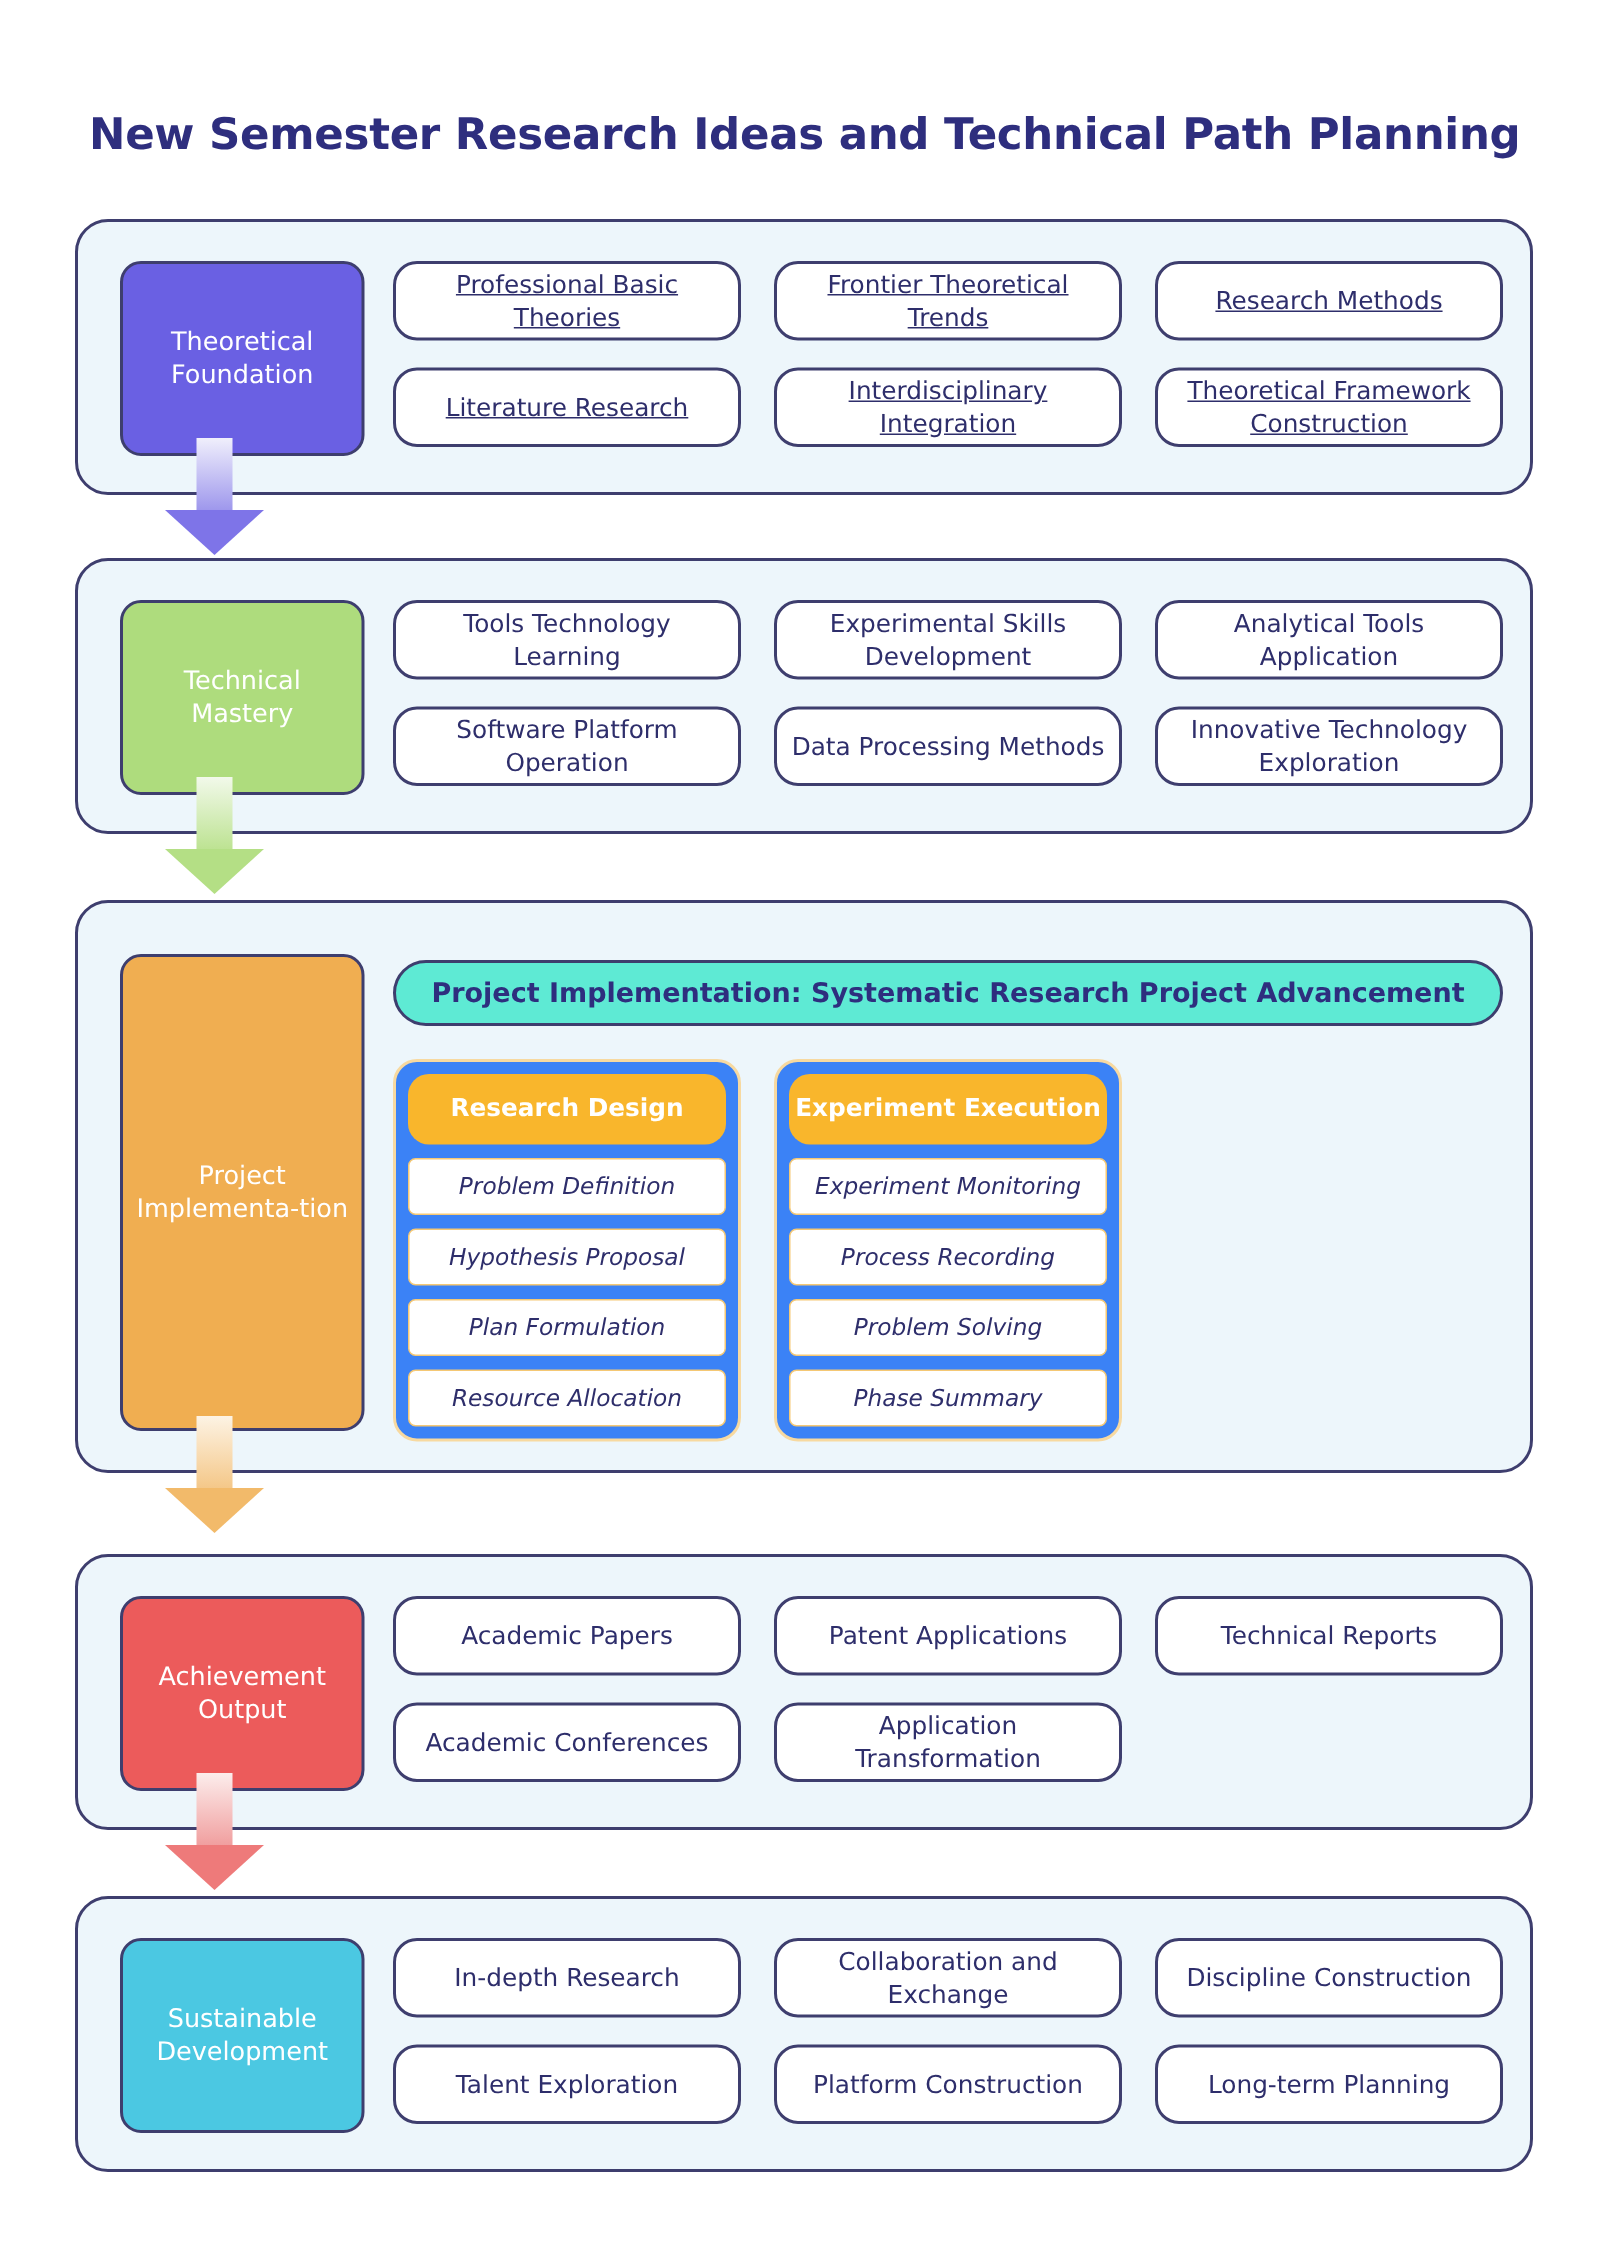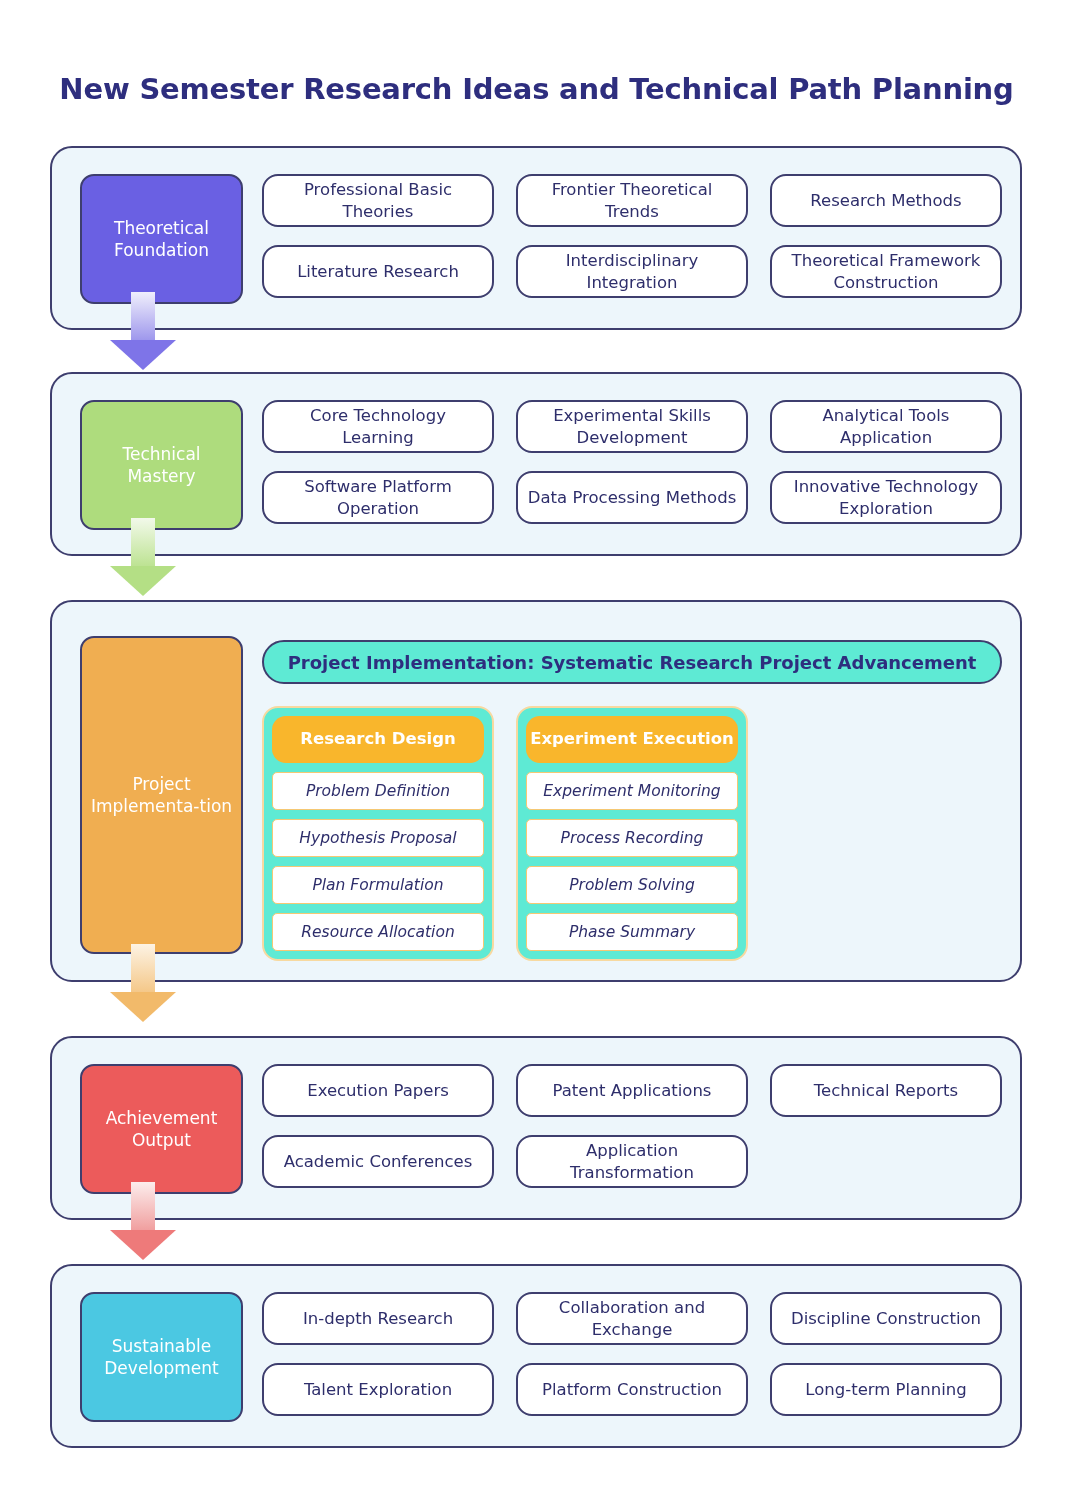--- a/index.html
+++ b/index.html
@@ -119,21 +119,21 @@
     align-items: center;
     justify-content: center;
     font-weight: bold;
     font-size: 18px;
     color: #2E2E7E;
   }
   .group {
     position: absolute;
     box-sizing: border-box;
     width: 232px;
-    background: #5eead4;
+    background: #3b82f6;
     border: 2px solid #F7D9A0;
     border-radius: 16px;
     padding: 8px;
   }
   .group-head {
     box-sizing: border-box;
     height: 47px;
     background: #F9B62C;
     border-radius: 14px;
     display: flex;
@@ -167,41 +167,41 @@
 <body>
 
 <div class="page">
 
   <div class="title">New Semester Research Ideas and Technical Path Planning</div>
 
   <div class="section" style="top:146px; height:184px;">
     <div class="cat" style="top:26px; height:130px; background:#6A60E3;">
       <span>Theoretical Foundation</span>
     </div>
-    <div class="items" style="left:210px; top:26px;">
+    <div class="items" style="left:210px; top:26px;text-decoration:underline;">
       <div class="item">Professional Basic Theories</div>
       <div class="item">Frontier Theoretical Trends</div>
       <div class="item">Research Methods</div>
       <div class="item">Literature Research</div>
       <div class="item">Interdisciplinary Integration</div>
       <div class="item">Theoretical Framework Construction</div>
     </div>
   </div>
 
   <div class="arrow" style="top:292px; height:78px;">
     <div class="shaft" style="height:50px; background:linear-gradient(180deg,#F0EFFC 0%,#9B94EC 100%);"></div>
     <div class="head" style="top:48px; border-top:30px solid #7E74E8;"></div>
   </div>
 
   <div class="section" style="top:372px; height:184px;">
     <div class="cat" style="top:26px; height:130px; background:#AEDC7D;">
       <span>Technical Mastery</span>
     </div>
     <div class="items" style="left:210px; top:26px;">
-      <div class="item">Core Technology Learning</div>
+      <div class="item">Tools Technology Learning</div>
       <div class="item">Experimental Skills Development</div>
       <div class="item">Analytical Tools Application</div>
       <div class="item">Software Platform Operation</div>
       <div class="item">Data Processing Methods</div>
       <div class="item">Innovative Technology Exploration</div>
     </div>
   </div>
 
   <div class="arrow" style="top:518px; height:78px;">
     <div class="shaft" style="height:50px; background:linear-gradient(180deg,#F2F9EA 0%,#BBE28F 100%);"></div>
@@ -238,21 +238,21 @@
   <div class="arrow" style="top:944px; height:78px;">
     <div class="shaft" style="height:50px; background:linear-gradient(180deg,#FDF3E4 0%,#F4C685 100%);"></div>
     <div class="head" style="top:48px; border-top:30px solid #F2BA6A;"></div>
   </div>
 
   <div class="section" style="top:1036px; height:184px;">
     <div class="cat" style="top:26px; height:130px; background:#EC5B5B;">
       <span>Achievement Output</span>
     </div>
     <div class="items" style="left:210px; top:26px;">
-      <div class="item">Execution Papers</div>
+      <div class="item">Academic Papers</div>
       <div class="item">Patent Applications</div>
       <div class="item">Technical Reports</div>
       <div class="item">Academic Conferences</div>
       <div class="item">Application Transformation</div>
     </div>
   </div>
 
   <div class="arrow" style="top:1182px; height:78px;">
     <div class="shaft" style="height:50px; background:linear-gradient(180deg,#FCEDEC 0%,#F09C9C 100%);"></div>
     <div class="head" style="top:48px; border-top:30px solid #EE7A7A;"></div>

